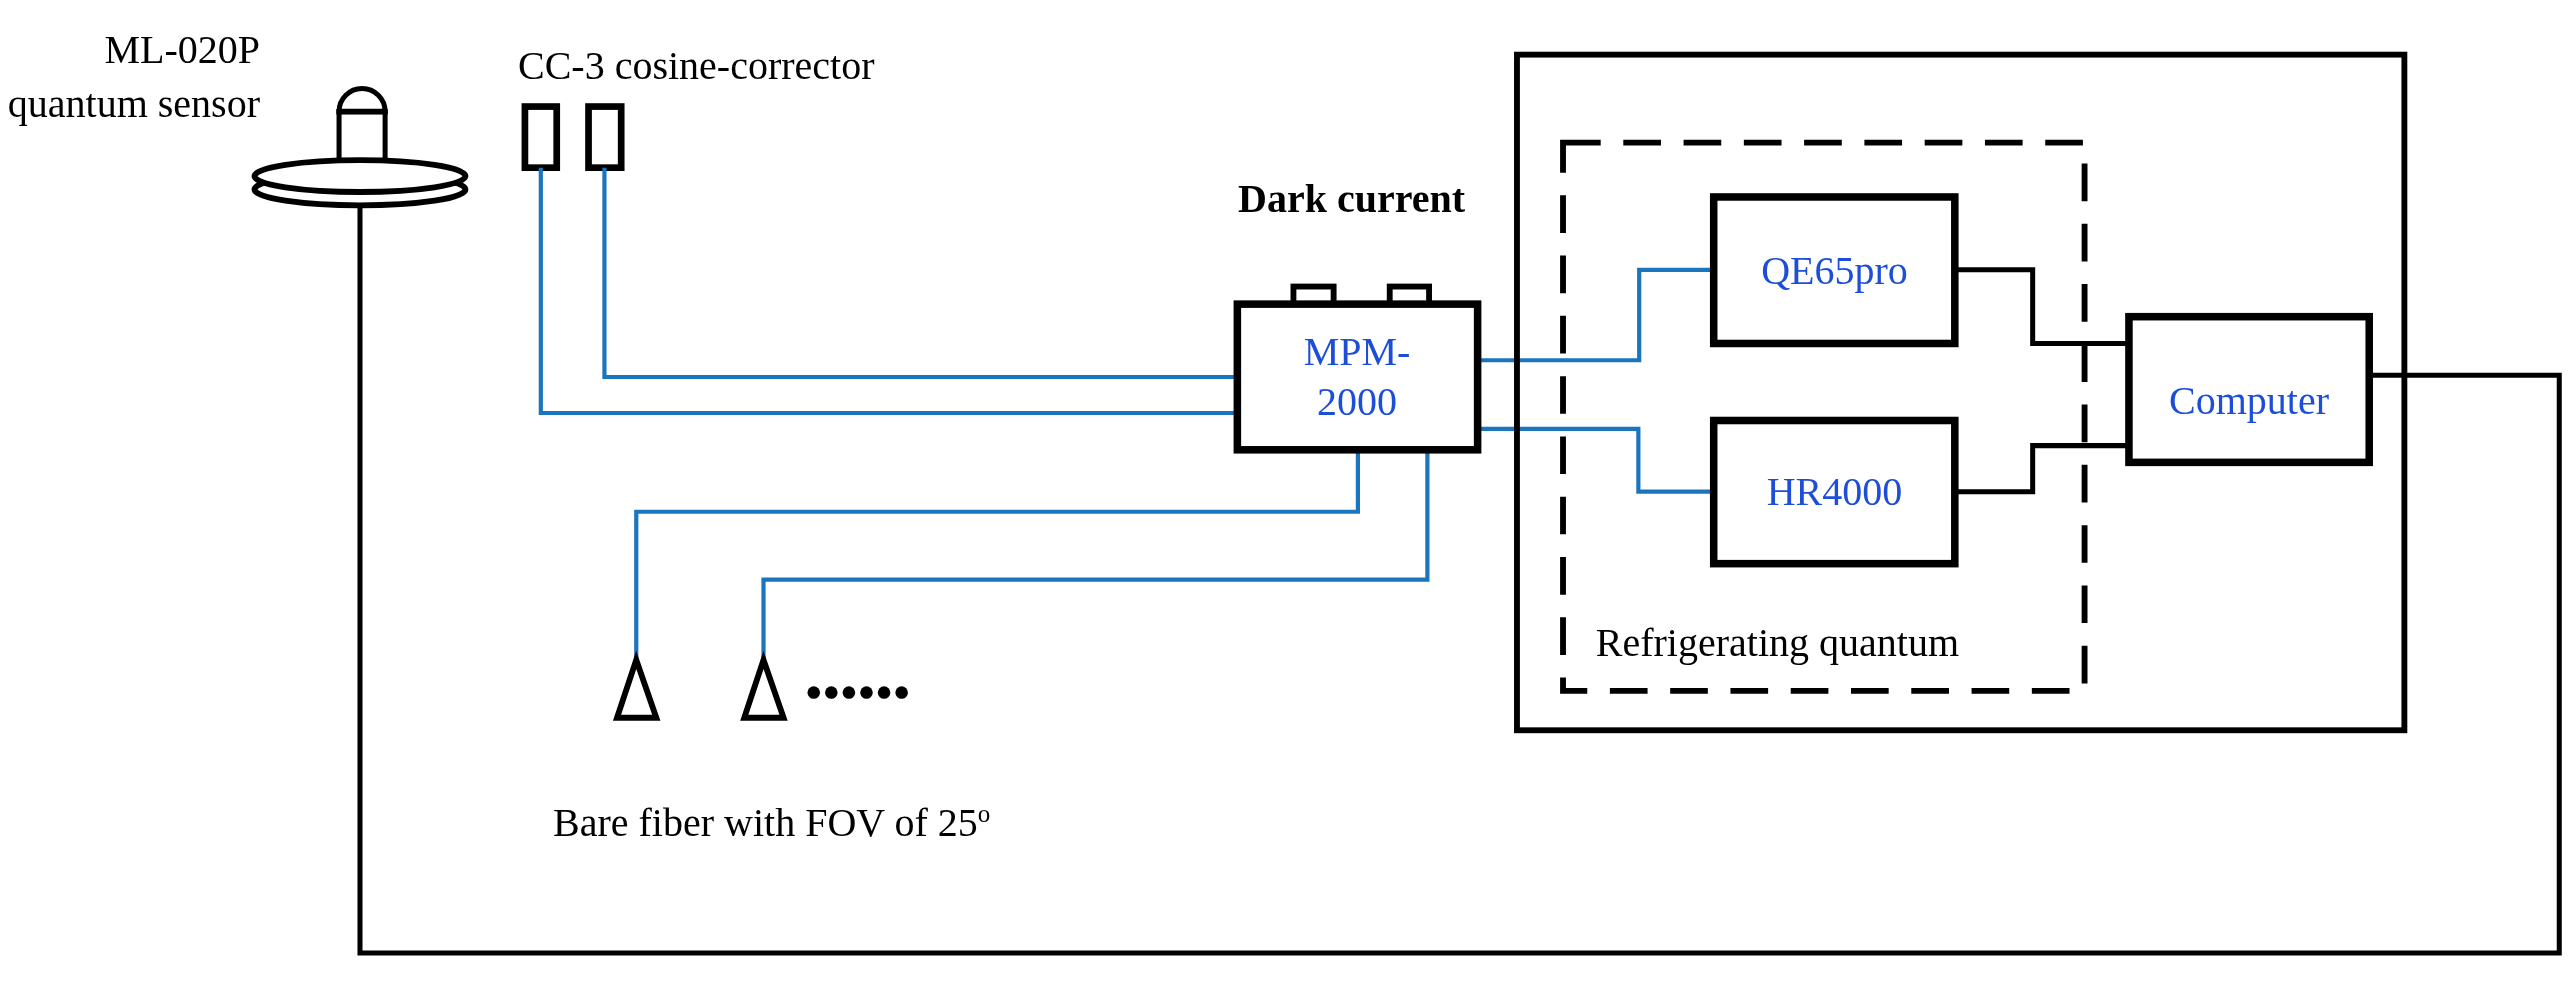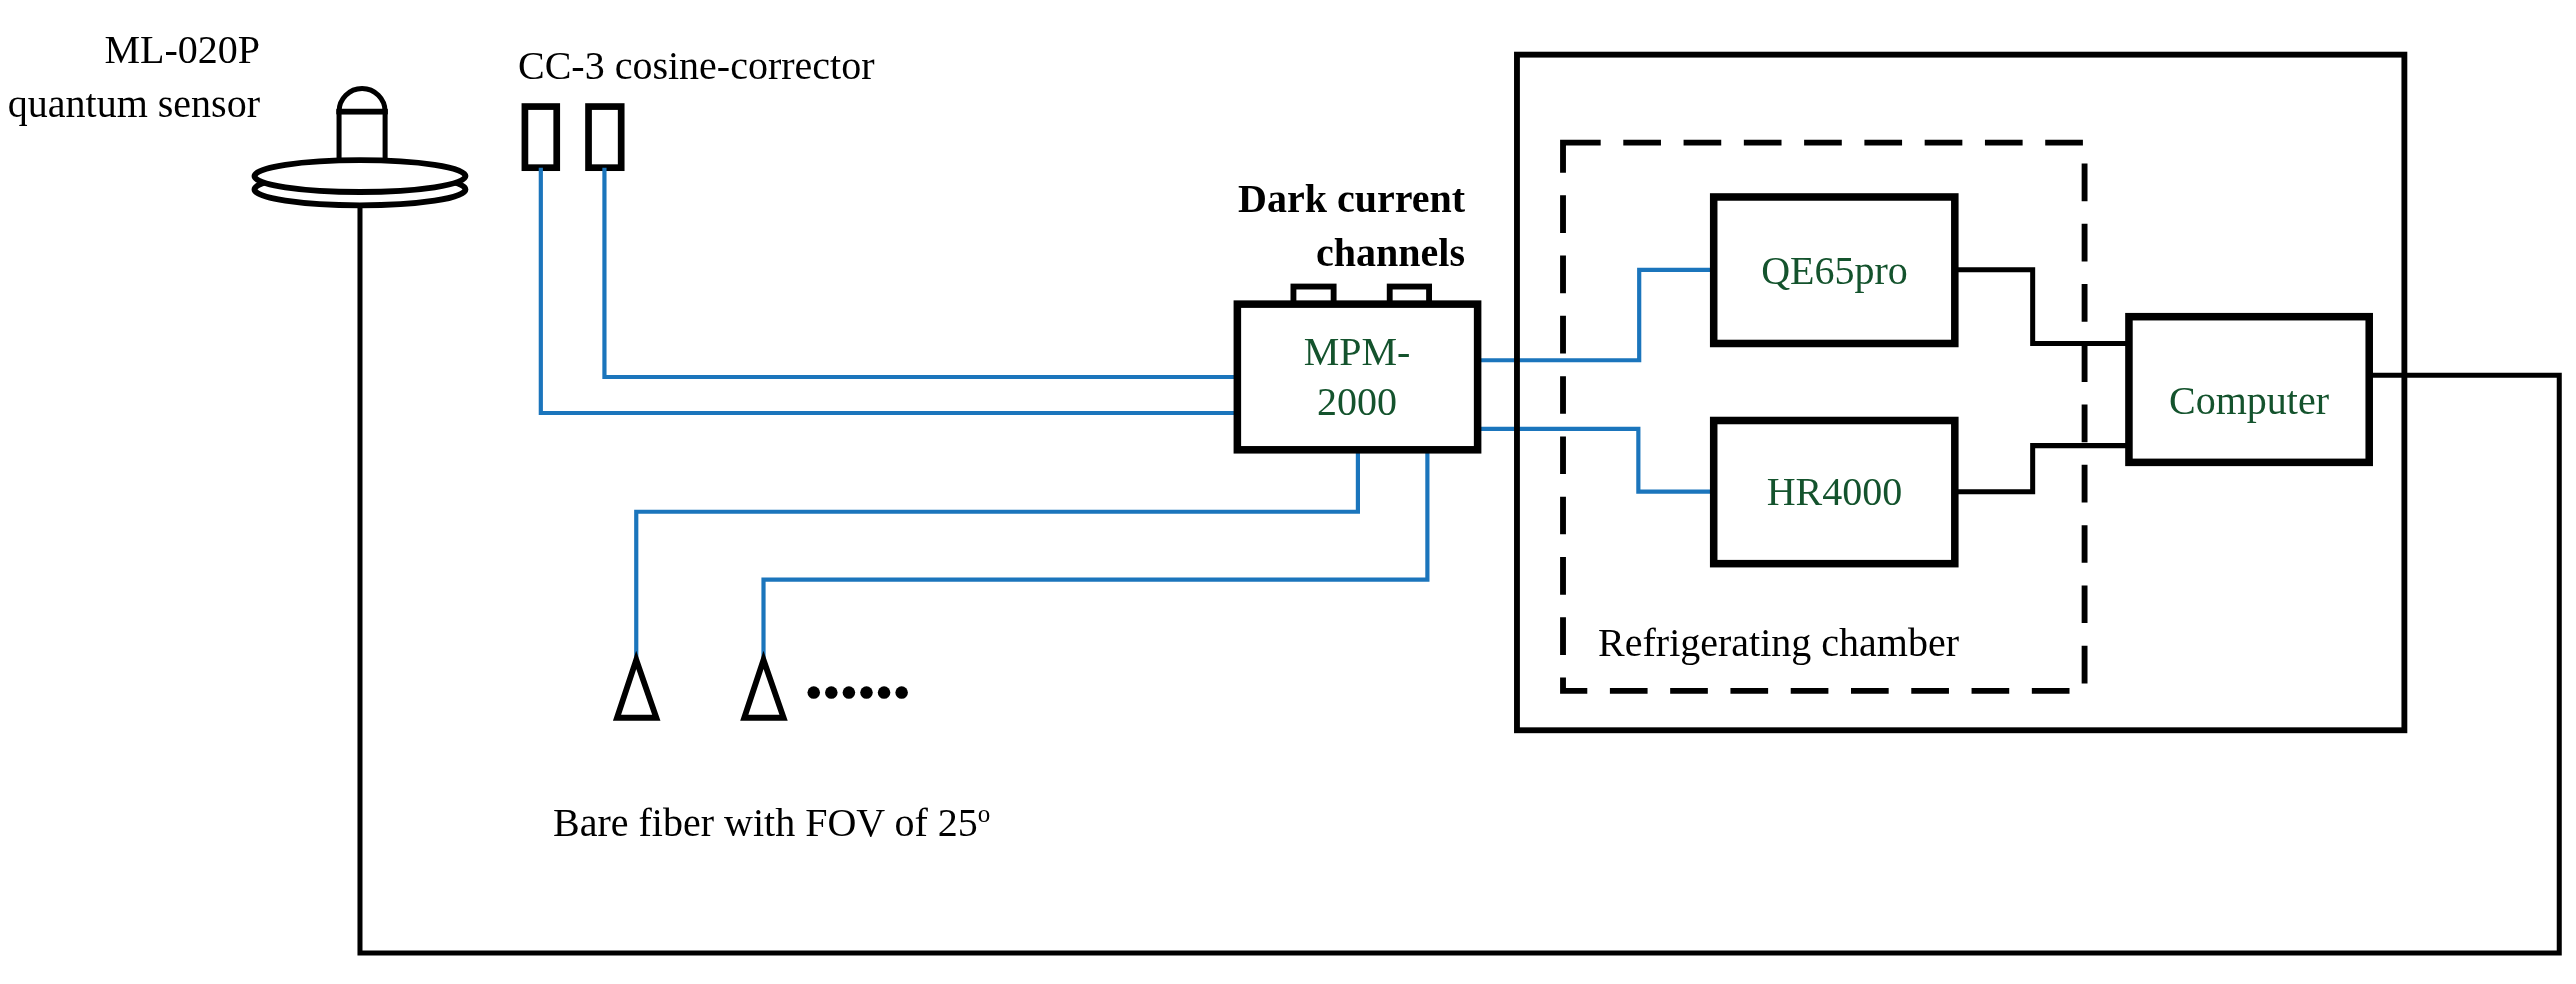--- a/index.html
+++ b/index.html
@@ -30,21 +30,21 @@
     white-space: nowrap;
   }
   .boxlabel {
     position: absolute;
     display: flex;
     flex-direction: column;
     align-items: center;
     justify-content: center;
     font-size: 40px;
     line-height: 50px;
-    color: #14532d;
+    color: #1d4ed8;
     text-align: center;
   }
   .sup {
     font-size: 25px;
     vertical-align: super;
     line-height: 0;
   }
 </style>
 </head>
 <body>
@@ -106,35 +106,34 @@
 
   <div class="label" style="left:0px; top:23.4px; width:260px;">
     <div>ML-020P</div>
     <div>quantum sensor</div>
   </div>
 
   <div class="label" style="left:518px; top:39px; width:326px;">CC-3 cosine-corrector</div>
 
   <div class="label" style="left:1189px; top:172px; width:276px;font-weight:bold;">
     <div>Dark current</div>
-    <div>channels</div>
   </div>
 
   <div class="boxlabel" style="left:1237px; top:304px; width:240px; height:146px;">
     <div>MPM-</div>
     <div>2000</div>
   </div>
 
   <div class="boxlabel" style="left:1714px; top:197px; width:241px; height:147px;">QE65pro</div>
 
   <div class="boxlabel" style="left:1714px; top:420px; width:241px; height:143px;">HR4000</div>
 
   <div class="boxlabel" style="left:2129px; top:328px; width:240px; height:146px;">Computer</div>
 
-  <div class="label" style="left:1549px; top:616px; width:410px;">Refrigerating chamber</div>
+  <div class="label" style="left:1549px; top:616px; width:410px;">Refrigerating quantum</div>
 
 
   <div class="label" style="left:553px; top:796px; width:385px;">
     <span>Bare fiber with FOV of 25</span><span class="sup">o</span>
   </div>
 
 </div>
 
 
 </body></html>

